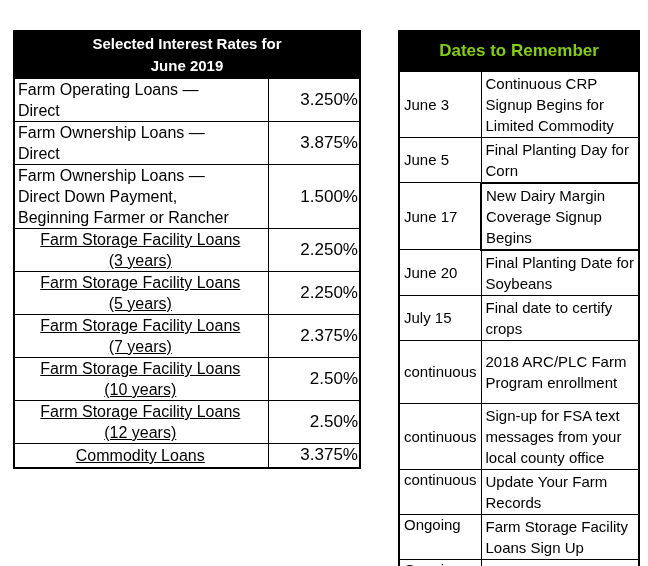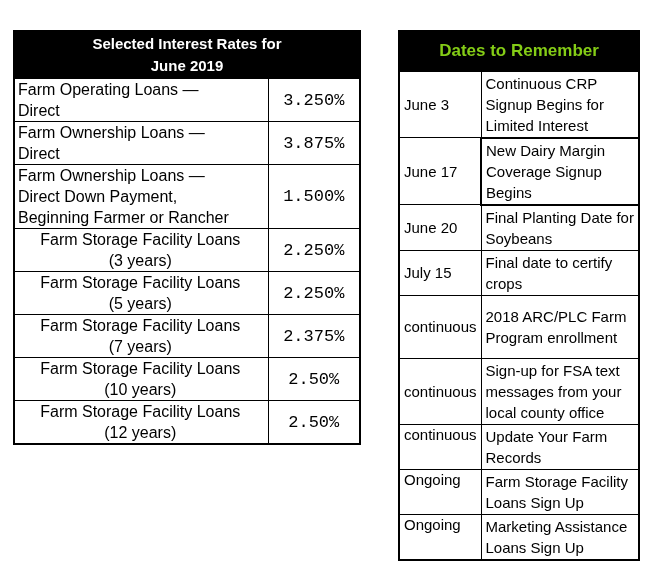--- a/index.html
+++ b/index.html
@@ -47,26 +47,26 @@
     font-size: 16px;
     line-height: 21px;
     white-space: pre-line;
     padding: 0 2px 0 3px;
     vertical-align: middle;
     text-align: left;
   }
   .rates-table td.label.center {
     text-align: center;
     padding-left: 0;
+    text-decoration: underline;
   }
   .rates-table td.rate {
     font-size: 17px;
-    text-align: center;
-    vertical-align: middle;
-    font-family: Liberation Mono, monospace;
+    text-align: right;
+    vertical-align: middle;
   }
   
   .dates-table {
     position: absolute;
     left: 398px;
     top: 30px;
     width: 240px;
     border: 2px solid #000000;
   }
   .dates-table th, .dates-table td {
@@ -150,37 +150,46 @@
     <tr style="height:42px">
       <td class="label center">Farm Storage Facility Loans
 (10 years)</td>
       <td class="rate">2.50%</td>
     </tr>
     <tr style="height:42px">
       <td class="label center">Farm Storage Facility Loans
 (12 years)</td>
       <td class="rate">2.50%</td>
     </tr>
+    <tr style="height:24px">
+      <td class="label center">Commodity Loans</td>
+      <td class="rate">3.375%</td>
+    </tr>
   </tbody>
     </table>
 
   <table class="dates-table">
     <colgroup>
       <col style="width:82px">
       <col style="width:158px">
     </colgroup>
     <tbody>
         <tr style="height:40px">
       <th colspan="2" class="title-cell">Dates to Remember</th>
     </tr>
     <tr style="height:63px">
       <td class="date sm">June 3</td>
       <td class="event">Continuous CRP
 Signup Begins for
-Limited Interest</td>
+Limited Commodity</td>
+    </tr>
+    <tr style="height:42px">
+      <td class="date sm">June 5</td>
+      <td class="event">Final Planting Day for
+Corn</td>
     </tr>
     <tr style="height:63px">
       <td class="date sm">June 17</td>
       <td class="event thick">New Dairy Margin
 Coverage Signup
 Begins</td>
     </tr>
     <tr style="height:42px">
       <td class="date sm">June 20</td>
       <td class="event">Final Planting Date for

